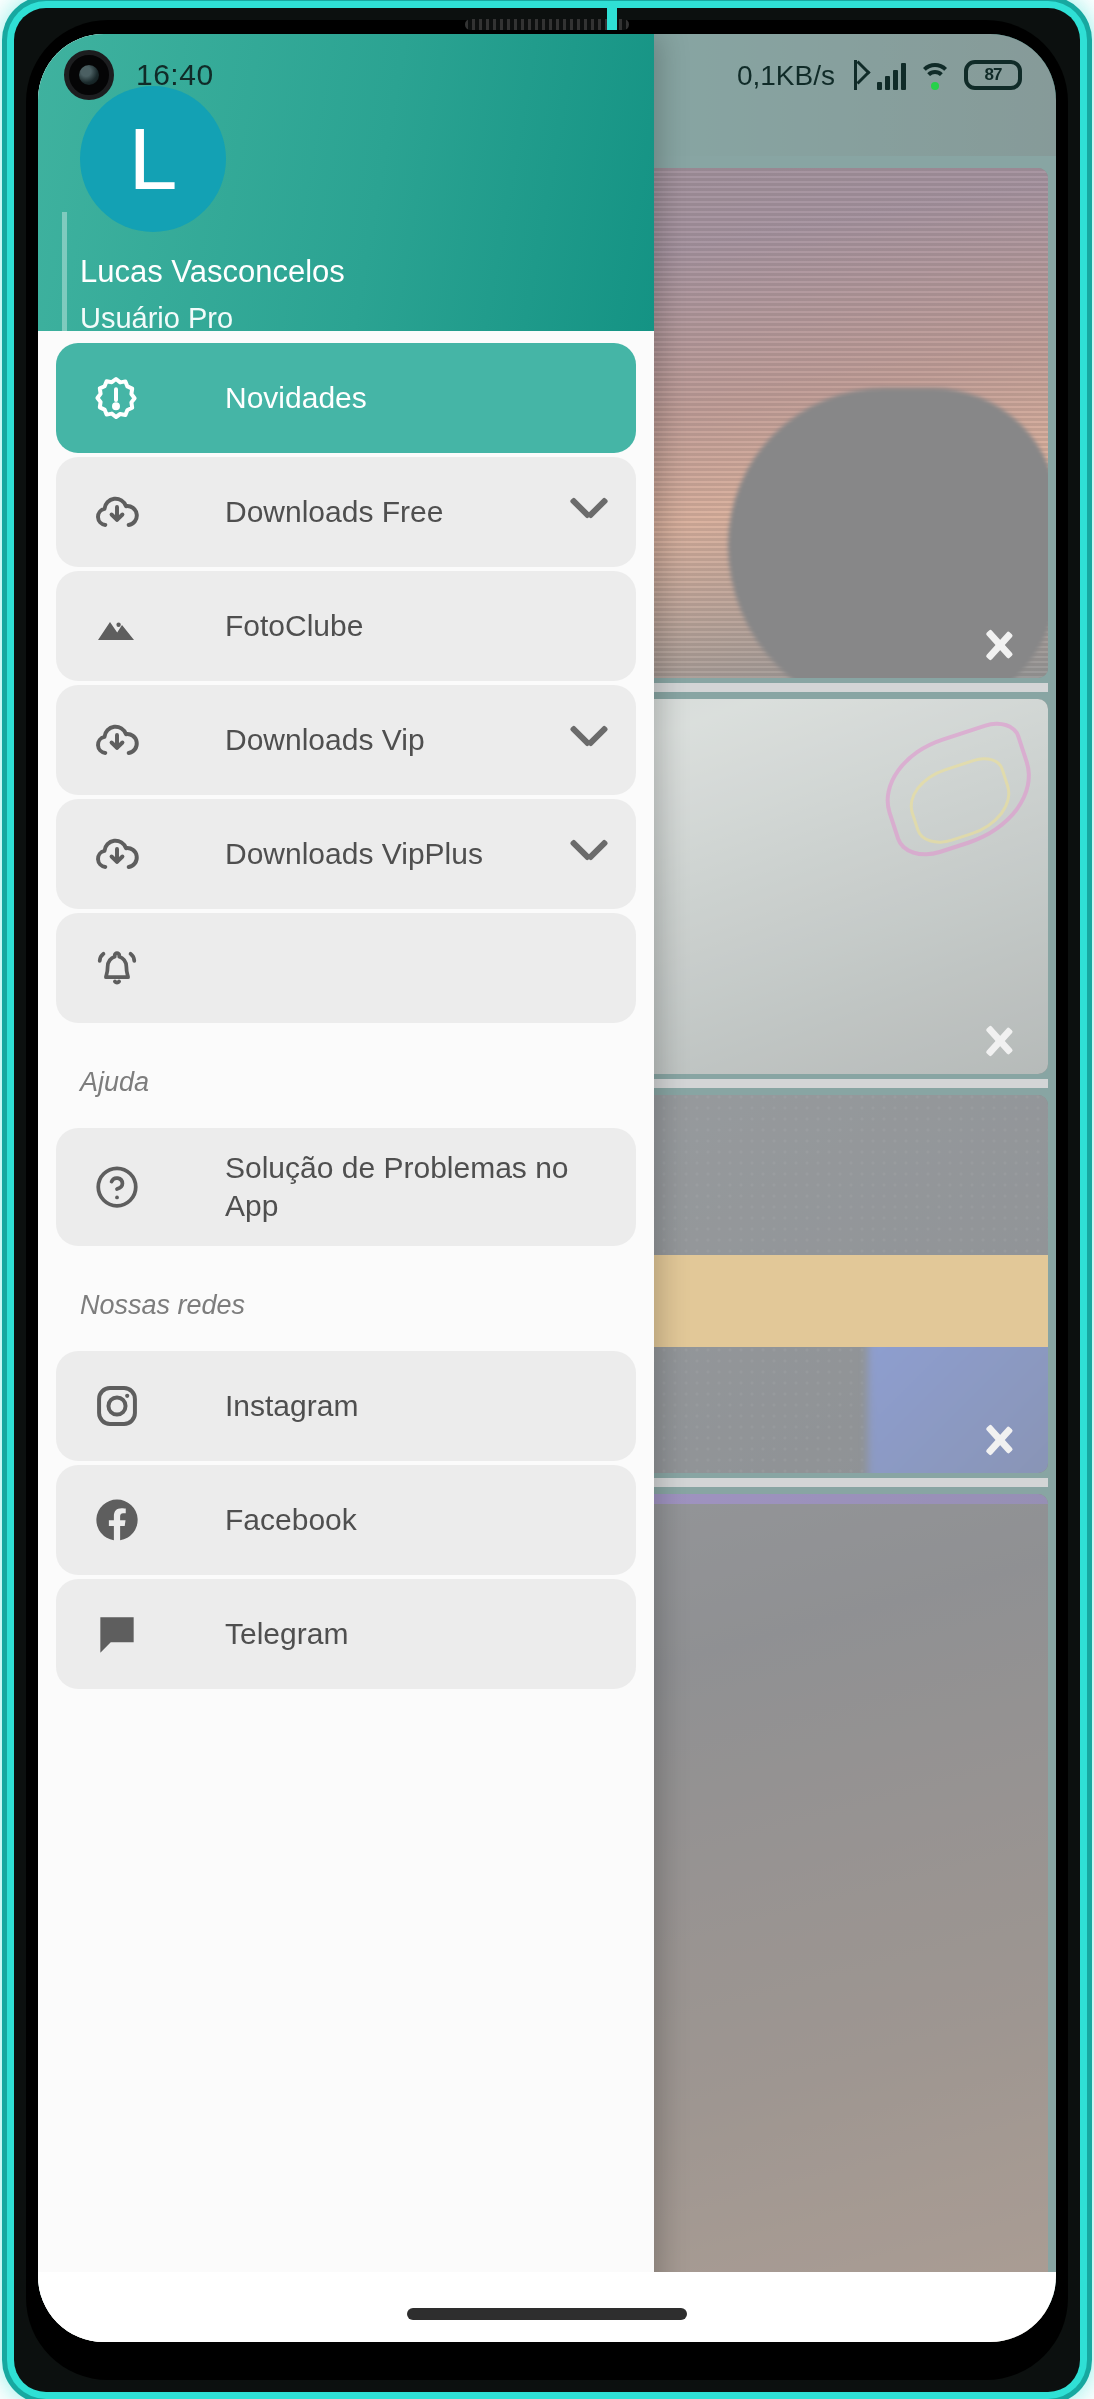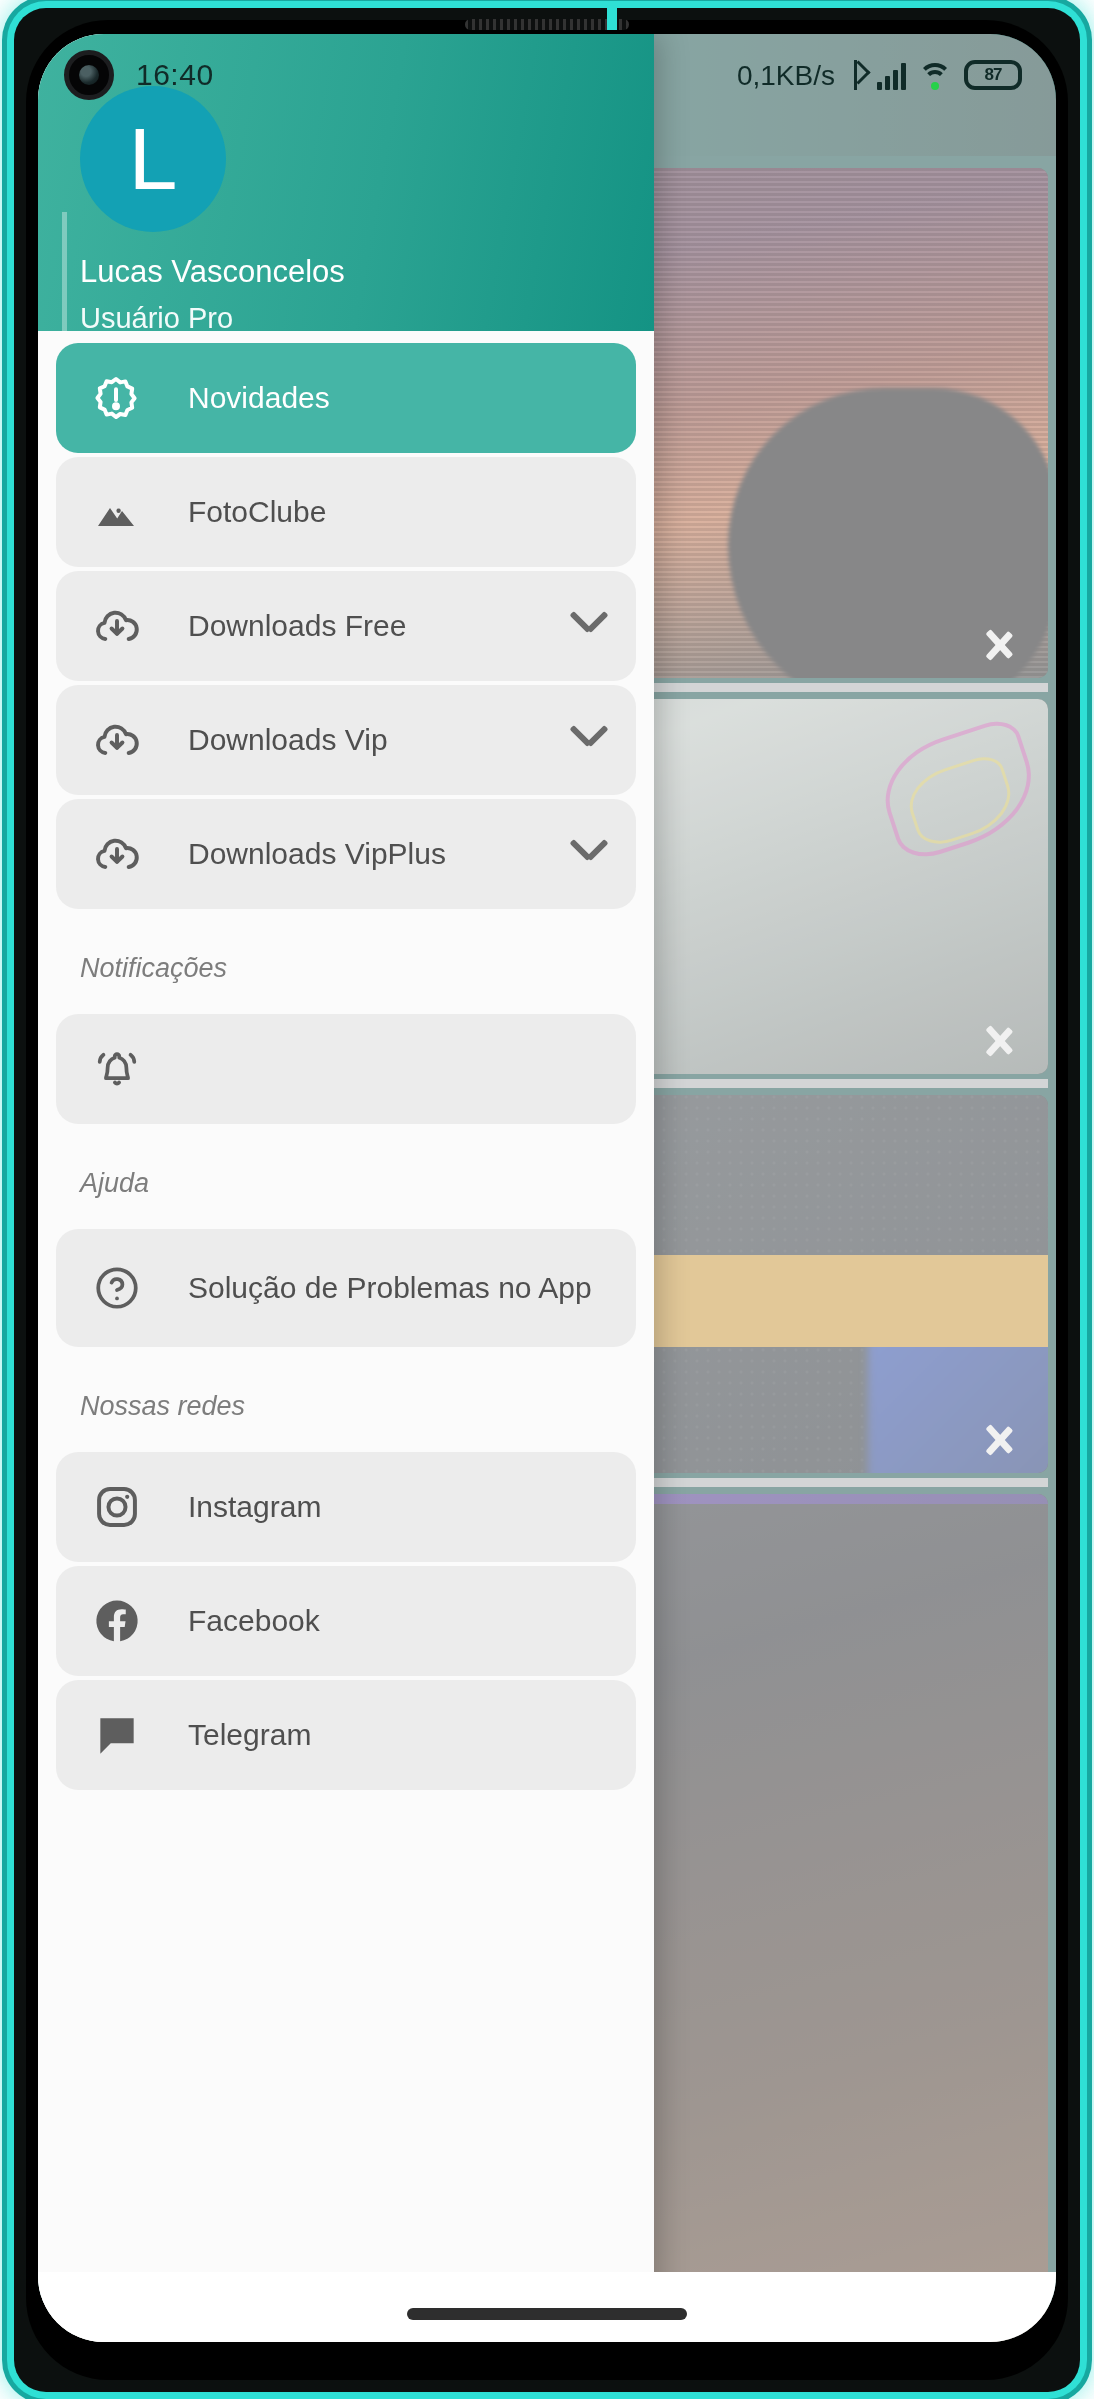--- a/index.html
+++ b/index.html
@@ -365,20 +365,21 @@
   }
 
   .nav-item {
     position: relative;
     margin: 0 18px 4px 18px;
     min-height: 110px;
     border-radius: 22px;
     background: #ececec;
     display: flex; align-items: center;
     padding: 0 26px 0 36px;
+    gap: 37px;
   }
   .nav-item.active { background: #45b5a6; }
   .nav-item.tall { min-height: 118px; }
 
   .nav-ic {
     width: 60px; flex: none;
     display: flex; align-items: center; justify-content: flex-start;
     color: #5e5e5e;
   }
   .nav-item.active .nav-ic { color: #ffffff; }
@@ -525,42 +526,42 @@
               <path d="M12 2.5l2.1 1.7 2.6-.5 1 2.5 2.4 1.1-.4 2.7 1.6 2.1-1.6 2.1.4 2.7-2.4 1.1-1 2.5-2.6-.5L12 21.5l-2.1-1.7-2.6.5-1-2.5-2.4-1.1.4-2.7L2.7 12l1.6-2.1-.4-2.7 2.4-1.1 1-2.5 2.6.5z"></path>
               <line x1="12" y1="7.6" x2="12" y2="13"></line>
                 <circle cx="12" cy="16.1" r="1"></circle>
             </svg>
           </div>
           <div class="nav-label">Novidades</div>
         </div>
 
         <div class="nav-item">
           <div class="nav-ic">
-            <svg width="48" height="48" viewBox="0 0 24 24" fill="currentColor">
-              <path d="M3 19l6-9 3.6 5.2L15 11.5 21 19z"></path>
-              <circle cx="13.3" cy="11.4" r="1.1"></circle>
-            </svg>
-          </div>
-          <div class="nav-label">FotoClube</div>
-        </div>
-
-        <div class="nav-item">
-          <div class="nav-ic">
             <svg width="50" height="50" viewBox="0 0 24 24" fill="none" stroke="currentColor" stroke-width="1.9" stroke-linecap="round" stroke-linejoin="round">
               <path d="M6.4 18.2A3.9 3.9 0 0 1 6 10.5a5.3 5.3 0 0 1 10.3-1.3 3.6 3.6 0 0 1 1.3 9"></path>
               <line x1="12" y1="9.6" x2="12" y2="15.6"></line>
               <polyline points="9.4,13.2 12,15.8 14.6,13.2"></polyline>
             </svg>
           </div>
           <div class="nav-label">Downloads Free</div>
           <div class="nav-chev"></div>
         </div>
 
         <div class="nav-item">
           <div class="nav-ic">
+            <svg width="48" height="48" viewBox="0 0 24 24" fill="currentColor">
+              <path d="M3 19l6-9 3.6 5.2L15 11.5 21 19z"></path>
+              <circle cx="13.3" cy="11.4" r="1.1"></circle>
+            </svg>
+          </div>
+          <div class="nav-label">FotoClube</div>
+        </div>
+
+        <div class="nav-item">
+          <div class="nav-ic">
             <svg width="50" height="50" viewBox="0 0 24 24" fill="none" stroke="currentColor" stroke-width="1.9" stroke-linecap="round" stroke-linejoin="round">
               <path d="M6.4 18.2A3.9 3.9 0 0 1 6 10.5a5.3 5.3 0 0 1 10.3-1.3 3.6 3.6 0 0 1 1.3 9"></path>
               <line x1="12" y1="9.6" x2="12" y2="15.6"></line>
               <polyline points="9.4,13.2 12,15.8 14.6,13.2"></polyline>
             </svg>
           </div>
           <div class="nav-label">Downloads Vip</div>
           <div class="nav-chev"></div>
         </div>
 
@@ -569,21 +570,20 @@
             <svg width="50" height="50" viewBox="0 0 24 24" fill="none" stroke="currentColor" stroke-width="1.9" stroke-linecap="round" stroke-linejoin="round">
               <path d="M6.4 18.2A3.9 3.9 0 0 1 6 10.5a5.3 5.3 0 0 1 10.3-1.3 3.6 3.6 0 0 1 1.3 9"></path>
               <line x1="12" y1="9.6" x2="12" y2="15.6"></line>
               <polyline points="9.4,13.2 12,15.8 14.6,13.2"></polyline>
             </svg>
           </div>
           <div class="nav-label">Downloads VipPlus</div>
           <div class="nav-chev"></div>
         </div>
 
-        <div class="section-head">Notificações</div>
 
         <div class="nav-item">
           <div class="nav-ic">
             <svg width="50" height="50" viewBox="0 0 24 24" fill="none" stroke="currentColor" stroke-width="1.8" stroke-linecap="round" stroke-linejoin="round">
               <path d="M17.3 16.4H6.7c0-1 .8-1.6.8-5 0-2.6 1.6-4.4 3.4-4.8V6a1.1 1.1 0 0 1 2.2 0v.6c1.8.4 3.4 2.2 3.4 4.8 0 3.4.8 4 .8 5z"></path>
               <path d="M11 18.5a1.3 1.3 0 0 0 2 0"></path>
               <path d="M5.5 5.2C4.4 6 3.8 7.2 3.7 8.6"></path>
               <path d="M18.5 5.2c1.1.8 1.7 2 1.8 3.4"></path>
             </svg>
           </div>

